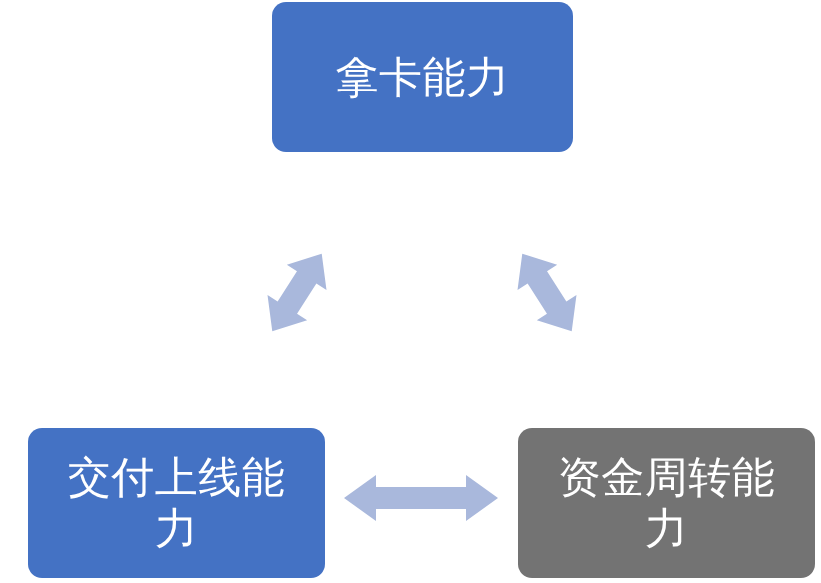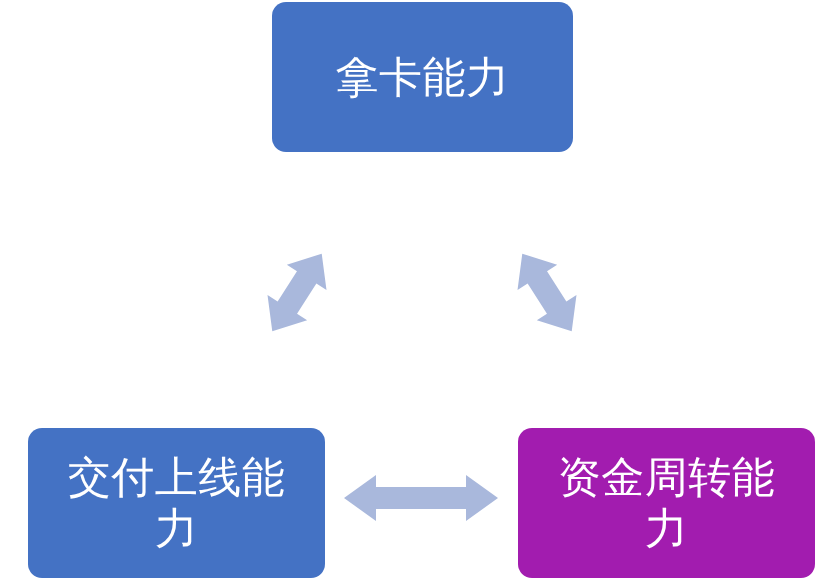--- a/index.html
+++ b/index.html
@@ -106,21 +106,21 @@
 
   <div class="node-box" id="node-top" style="background: rgb(68, 114, 196);">
     <span class="node-label" style="color: rgb(255, 255, 255);">拿卡能力</span>
   </div>
 
   <div class="node-box" id="node-bottom-left" style="background: rgb(68, 114, 196);">
     <span class="node-label" style="color: #ffffff;">交付上线能
 力</span>
   </div>
 
-  <div class="node-box" id="node-bottom-right" style="background: #a21caf;">
+  <div class="node-box" id="node-bottom-right" style="background: #737373;">
     <span class="node-label" style="color: rgb(255, 255, 255);">资金周转能
 力</span>
   </div>
 
   <svg class="arrow-connector" id="arrow-left-diagonal" viewBox="0 0 130 165">
 
     <g transform="translate(65 82.5) rotate(-57.5) translate(-65 -82.5)">
       <polygon fill="#A9B8DC" points="19,82.5 47,59 47,71 83,71 83,59 111,82.5 83,106 83,94 47,94 47,106"></polygon>
     </g>
   </svg>

